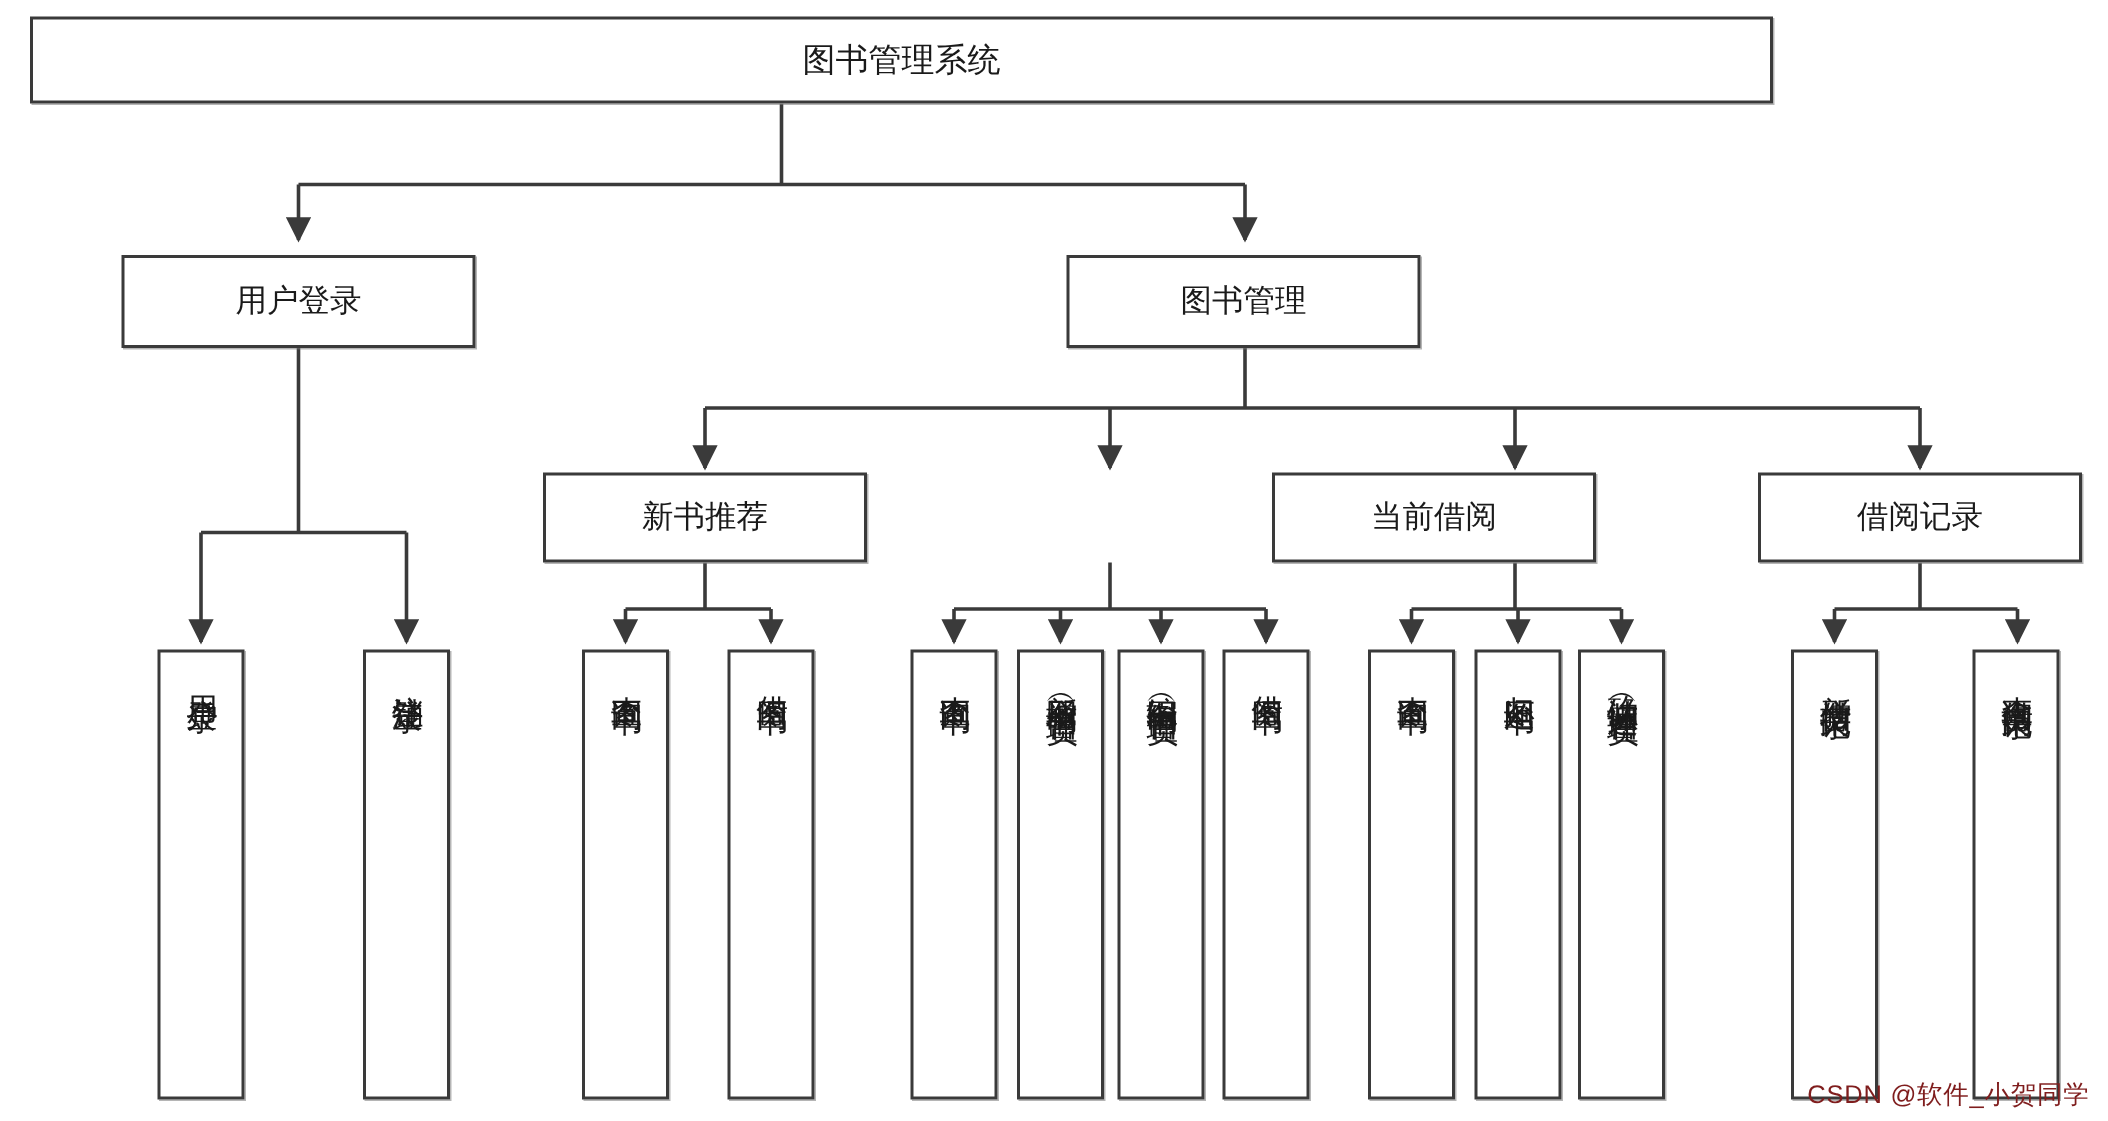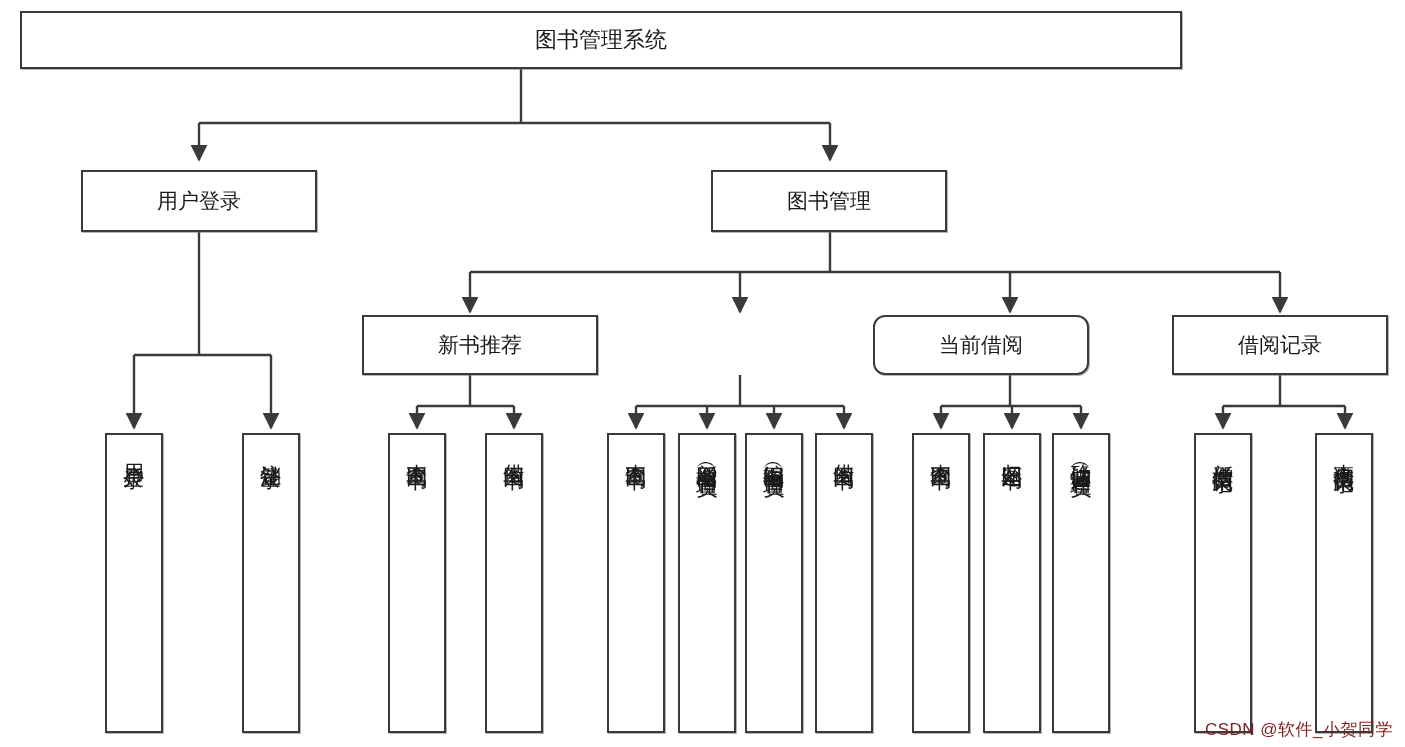--- a/index.html
+++ b/index.html
@@ -137,24 +137,24 @@
     <span class="label">图书管理系统</span>
   </div>
 
   <div class="node branch" style="left:81px; top:170px; width:236px; height:62px;">
     <span class="label">用户登录</span>
   </div>
   <div class="node branch" style="left:711px; top:170px; width:236px; height:62px;">
     <span class="label">图书管理</span>
   </div>
 
-  <div class="node branch" style="left:362px; top:315px; width:236px; height:60px;">
+  <div class="node branch" style="left:362px; top:315px; width:216px; height:60px;">
     <span class="label">新书推荐</span>
   </div>
-  <div class="node branch" style="left:873px; top:315px; width:216px; height:60px;border-radius:12px;">
+  <div class="node branch" style="left:848px; top:315px; width:216px; height:60px;">
     <span class="label">当前借阅</span>
   </div>
   <div class="node branch" style="left:1172px; top:315px; width:216px; height:60px;">
     <span class="label">借阅记录</span>
   </div>
 
   <div class="node leaf" style="left:105px; top:433px; width:58px; height:300px;">
     <span class="label">用户登录</span>
   </div>
   <div class="node leaf" style="left:242px; top:433px; width:58px; height:300px;">

